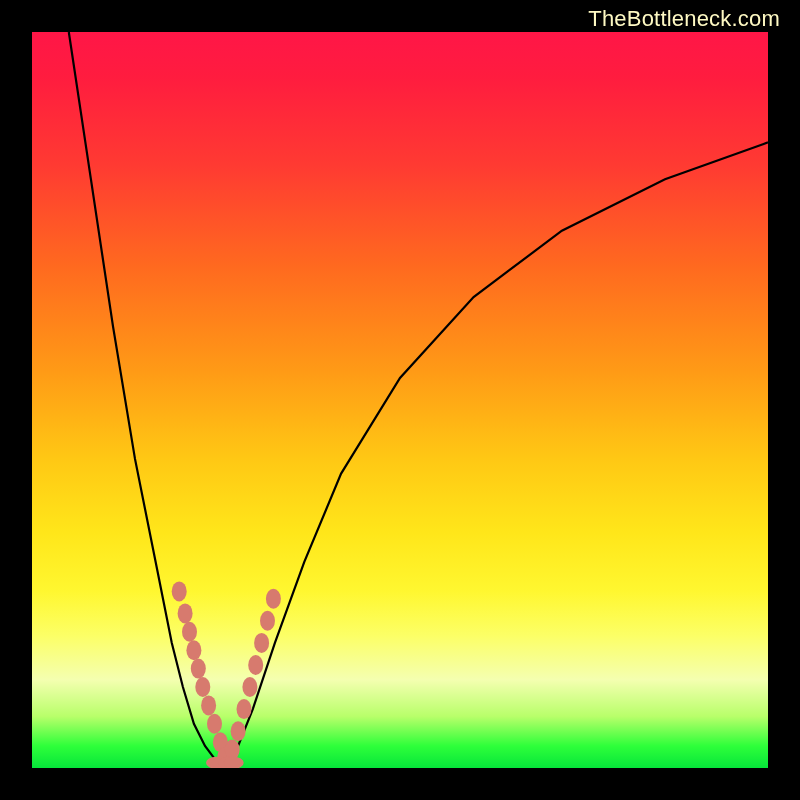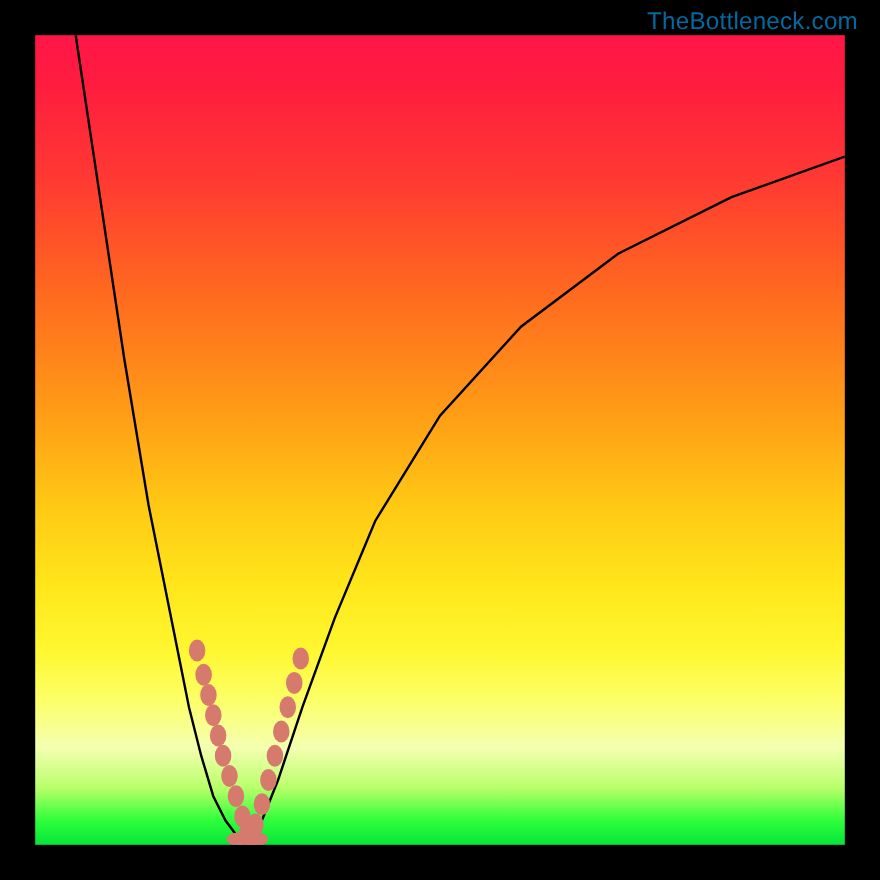--- a/index.html
+++ b/index.html
@@ -41,21 +41,21 @@
       #f4ffb0 88%,
       #b8ff6a 93%,
       #2eff3a 97%,
       #06e53a 100%
     );
   }
   .watermark {
     position: absolute;
     top: 6px;
     right: 20px;
-    color: #0369a1;
+    color: #fef9c3;
     font-size: 22px;
     letter-spacing: 0.2px;
     user-select: none;
     text-align: center;
   }
   svg.curves {
     position: absolute;
     left: 0;
     top: 0;
     width: 100%;

